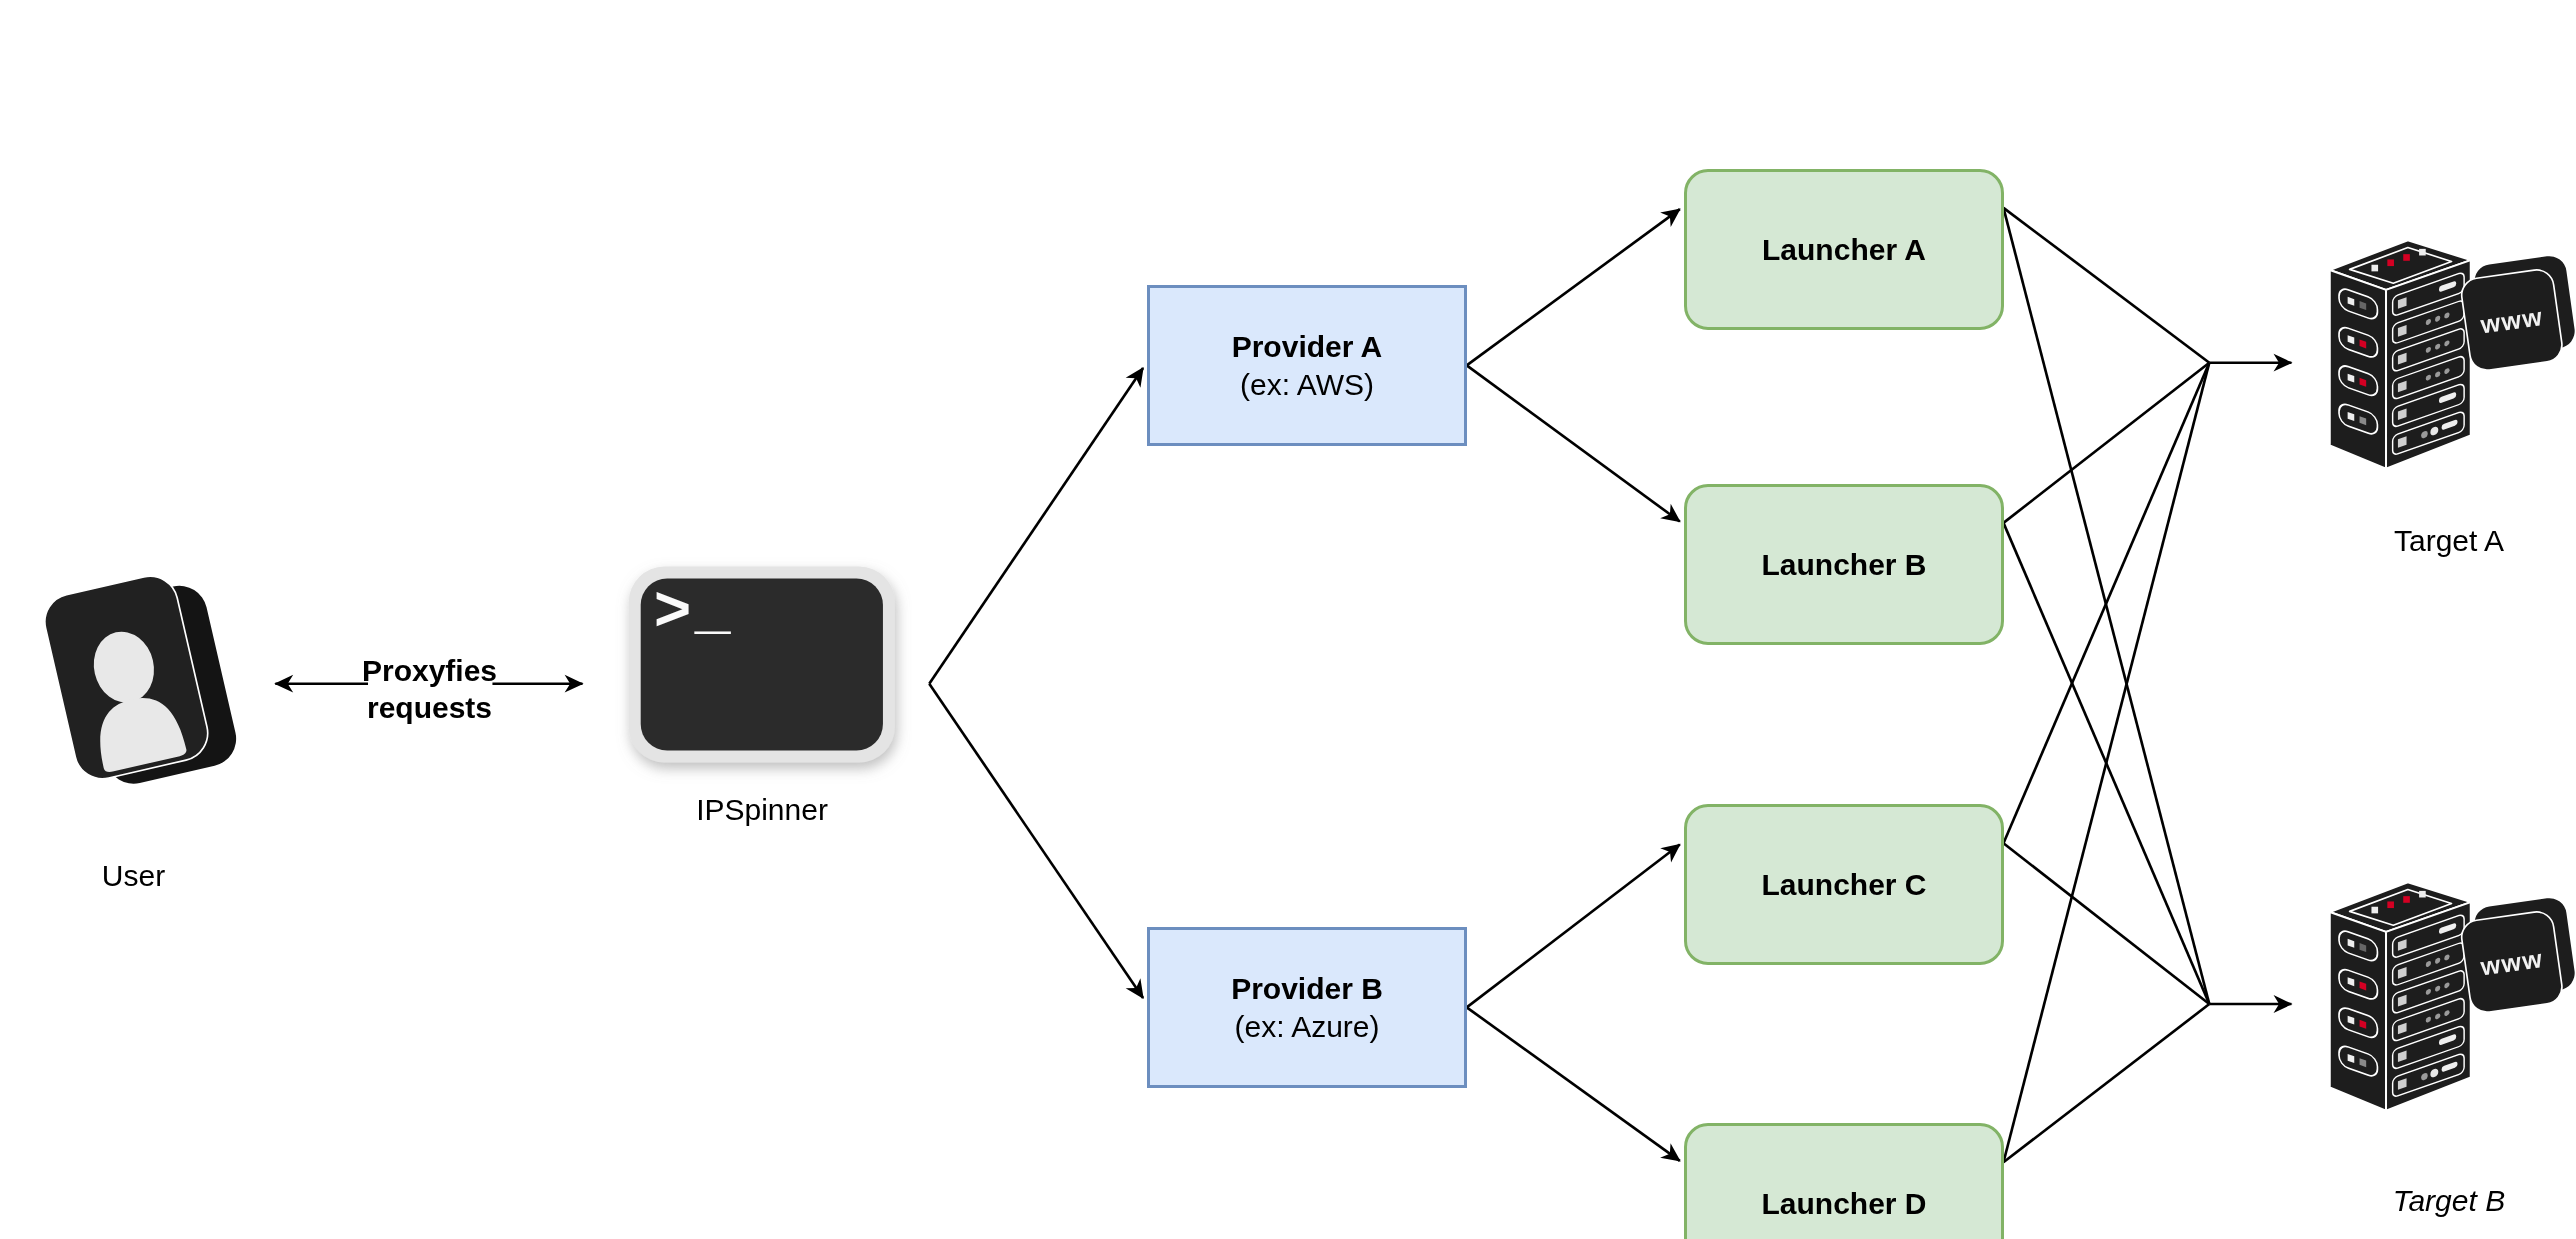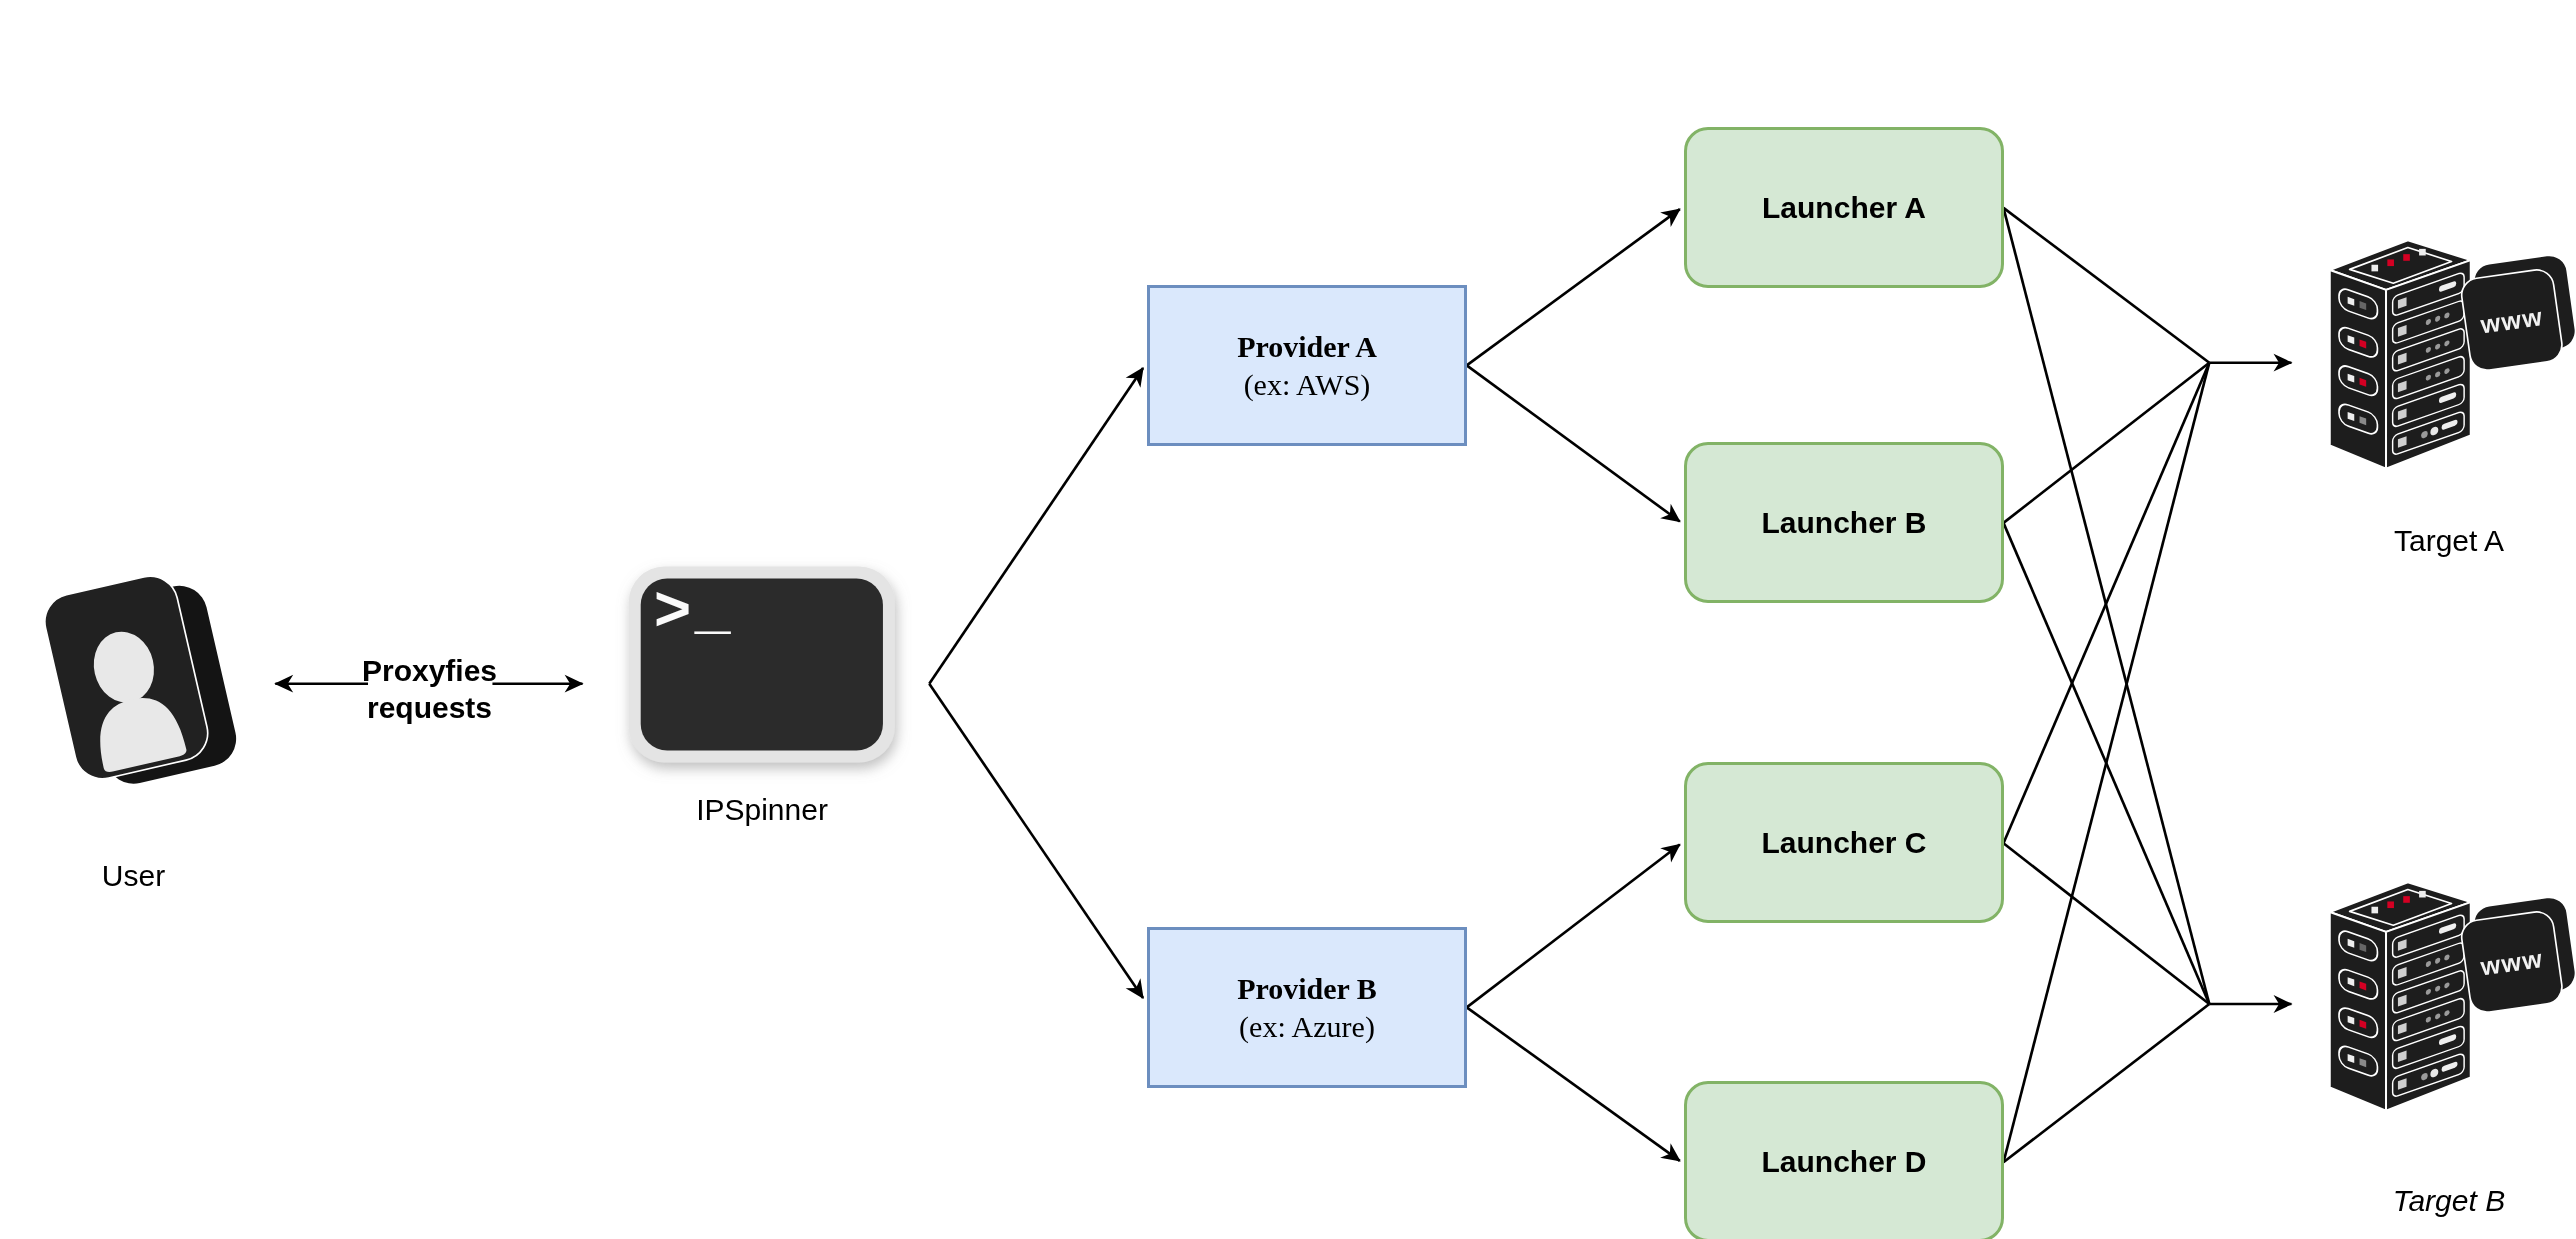--- a/index.html
+++ b/index.html
@@ -2,24 +2,24 @@
 <html style="font-size:10.6px"><head>
 <meta charset="utf-8">
 <style>
   html,body{margin:0;padding:0;background:#ffffff;}
   .canvas{position:relative;width:2576px;height:1239px;background:#ffffff;overflow:hidden;
           font-family:"Liberation Sans",sans-serif;color:#000;}
   .edges{position:absolute;left:0;top:0;}
   .edge{stroke:#000;stroke-width:4;fill:none;}
   .box{position:absolute;box-sizing:border-box;display:flex;flex-direction:column;
        align-items:center;justify-content:center;text-align:center;}
-  .provider{background:#dae8fc;border:3.3px solid #6c8ebf;font-size:30px;line-height:38px;font-family:Liberation Serif, serif;}
+  .provider{background:#dae8fc;border:3.3px solid #6c8ebf;font-size:30px;line-height:38px;}
   .provider-title{font-weight:bold;}
   .launcher{background:#d5e8d4;border:3.3px solid #82b366;border-radius:24px;
-            font-size:30px;font-weight:bold;}
+            font-size:30px;font-weight:bold;margin-top:42px;}
   .caption{position:absolute;text-align:center;font-size:30px;line-height:36px;}
   .edge-label{position:absolute;text-align:center;font-size:30px;line-height:37px;font-weight:bold;}
   .term-text{font-family:"Liberation Sans",sans-serif;font-weight:bold;fill:#fafafa;}
   .www-text{font-family:"Liberation Sans",sans-serif;font-weight:bold;fill:#f2f2f2;letter-spacing:2px;}
 </style>
 </head>
 <body>
 
 <div class="canvas">
 

